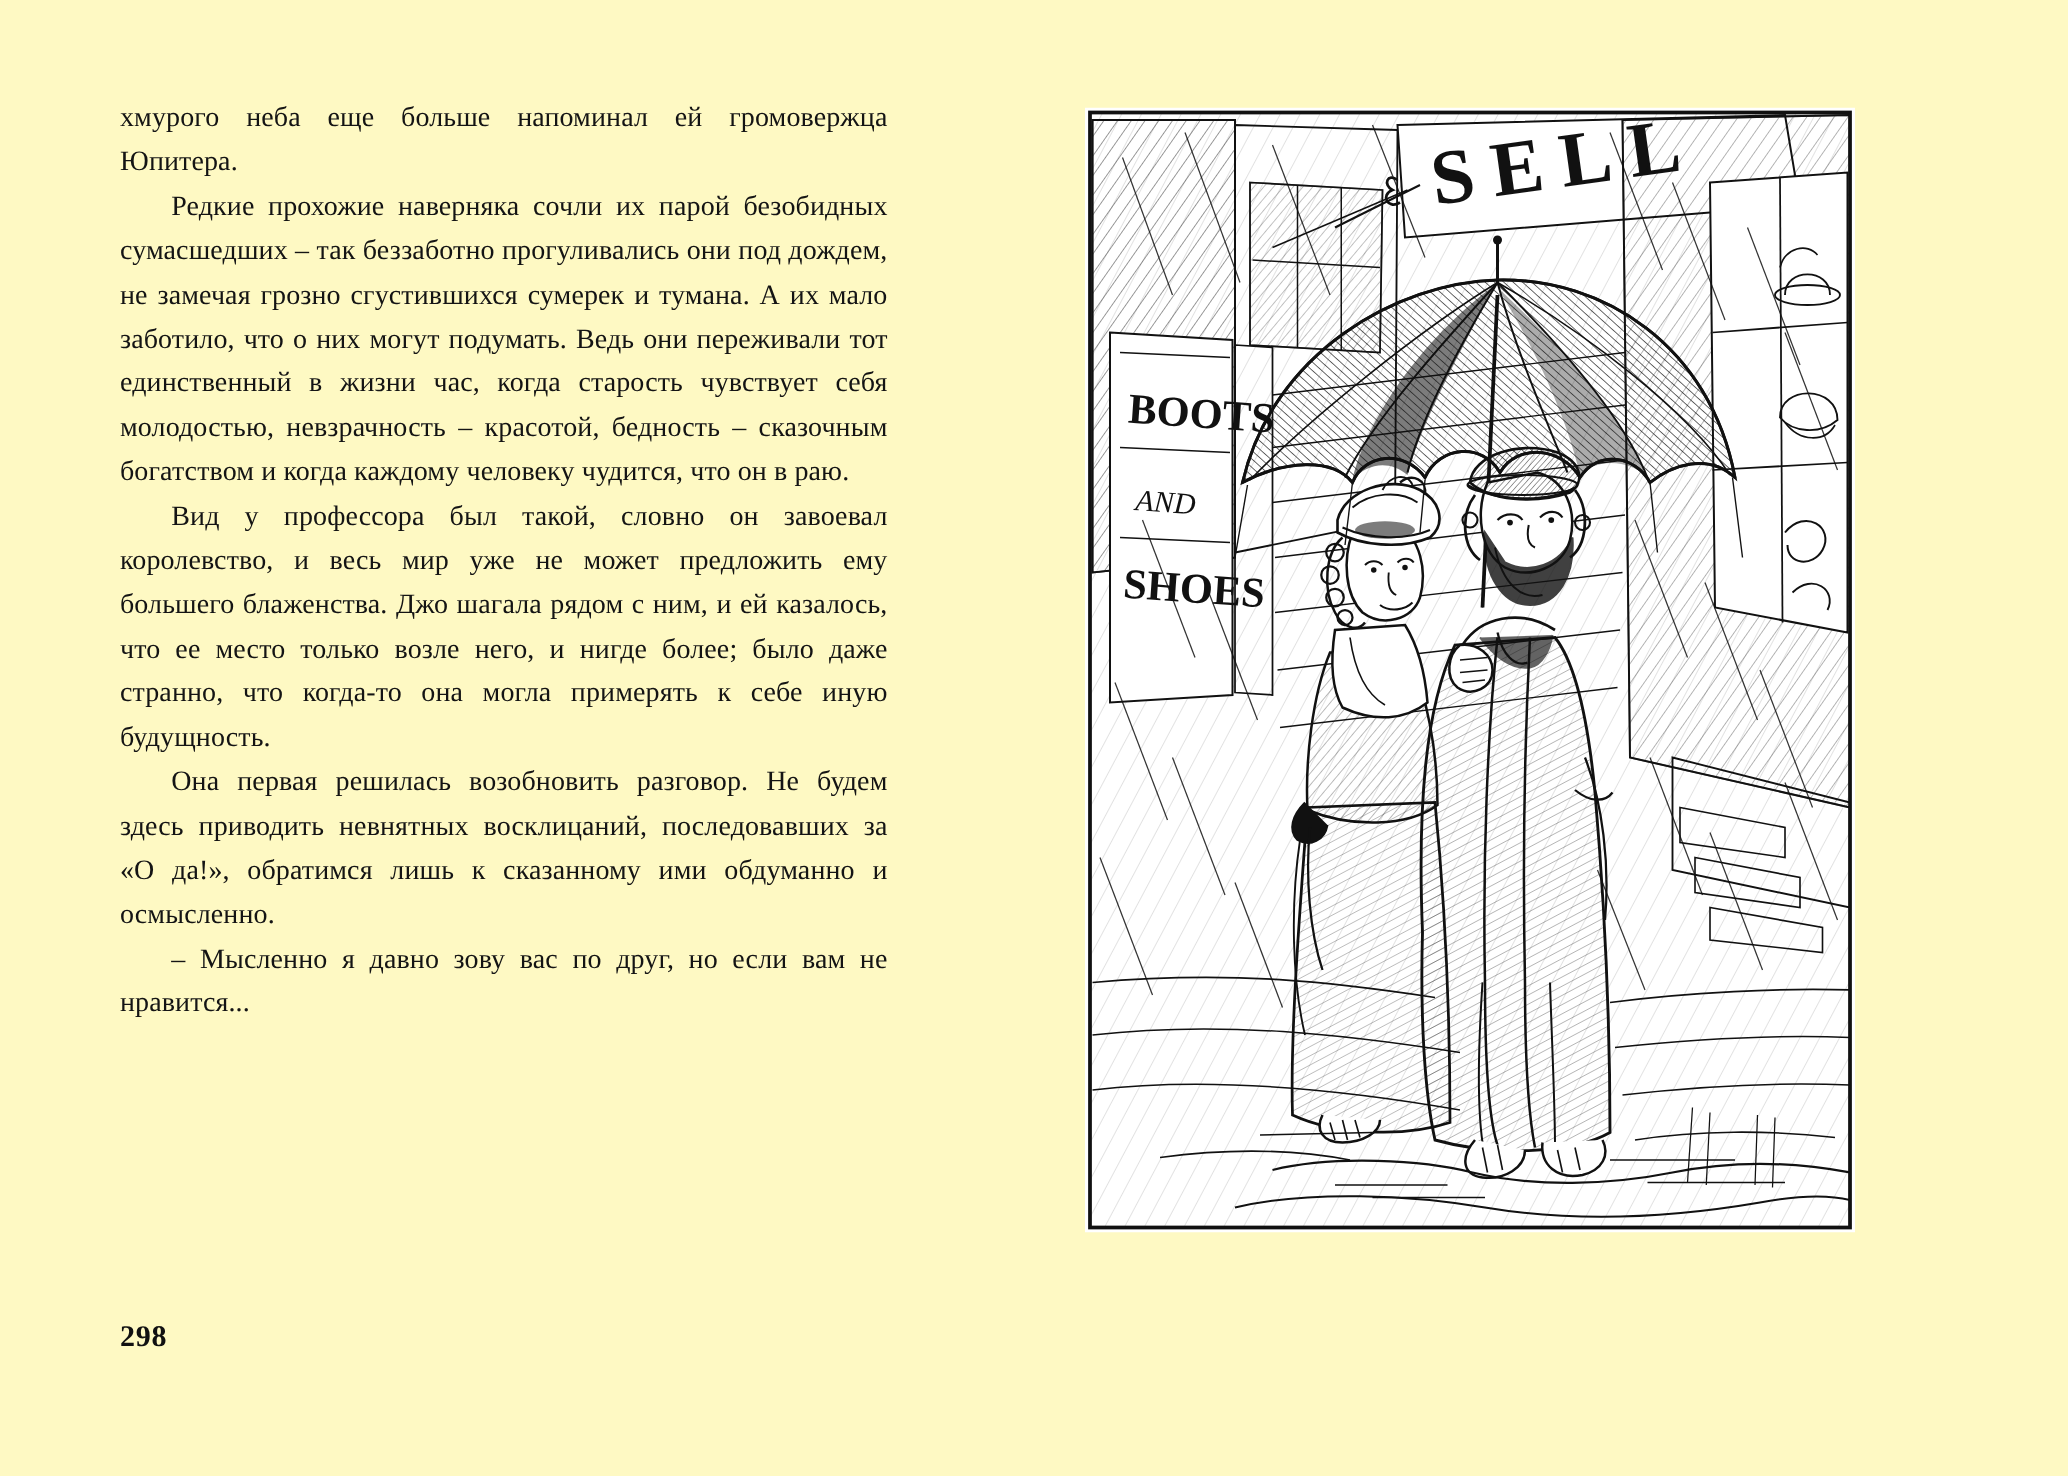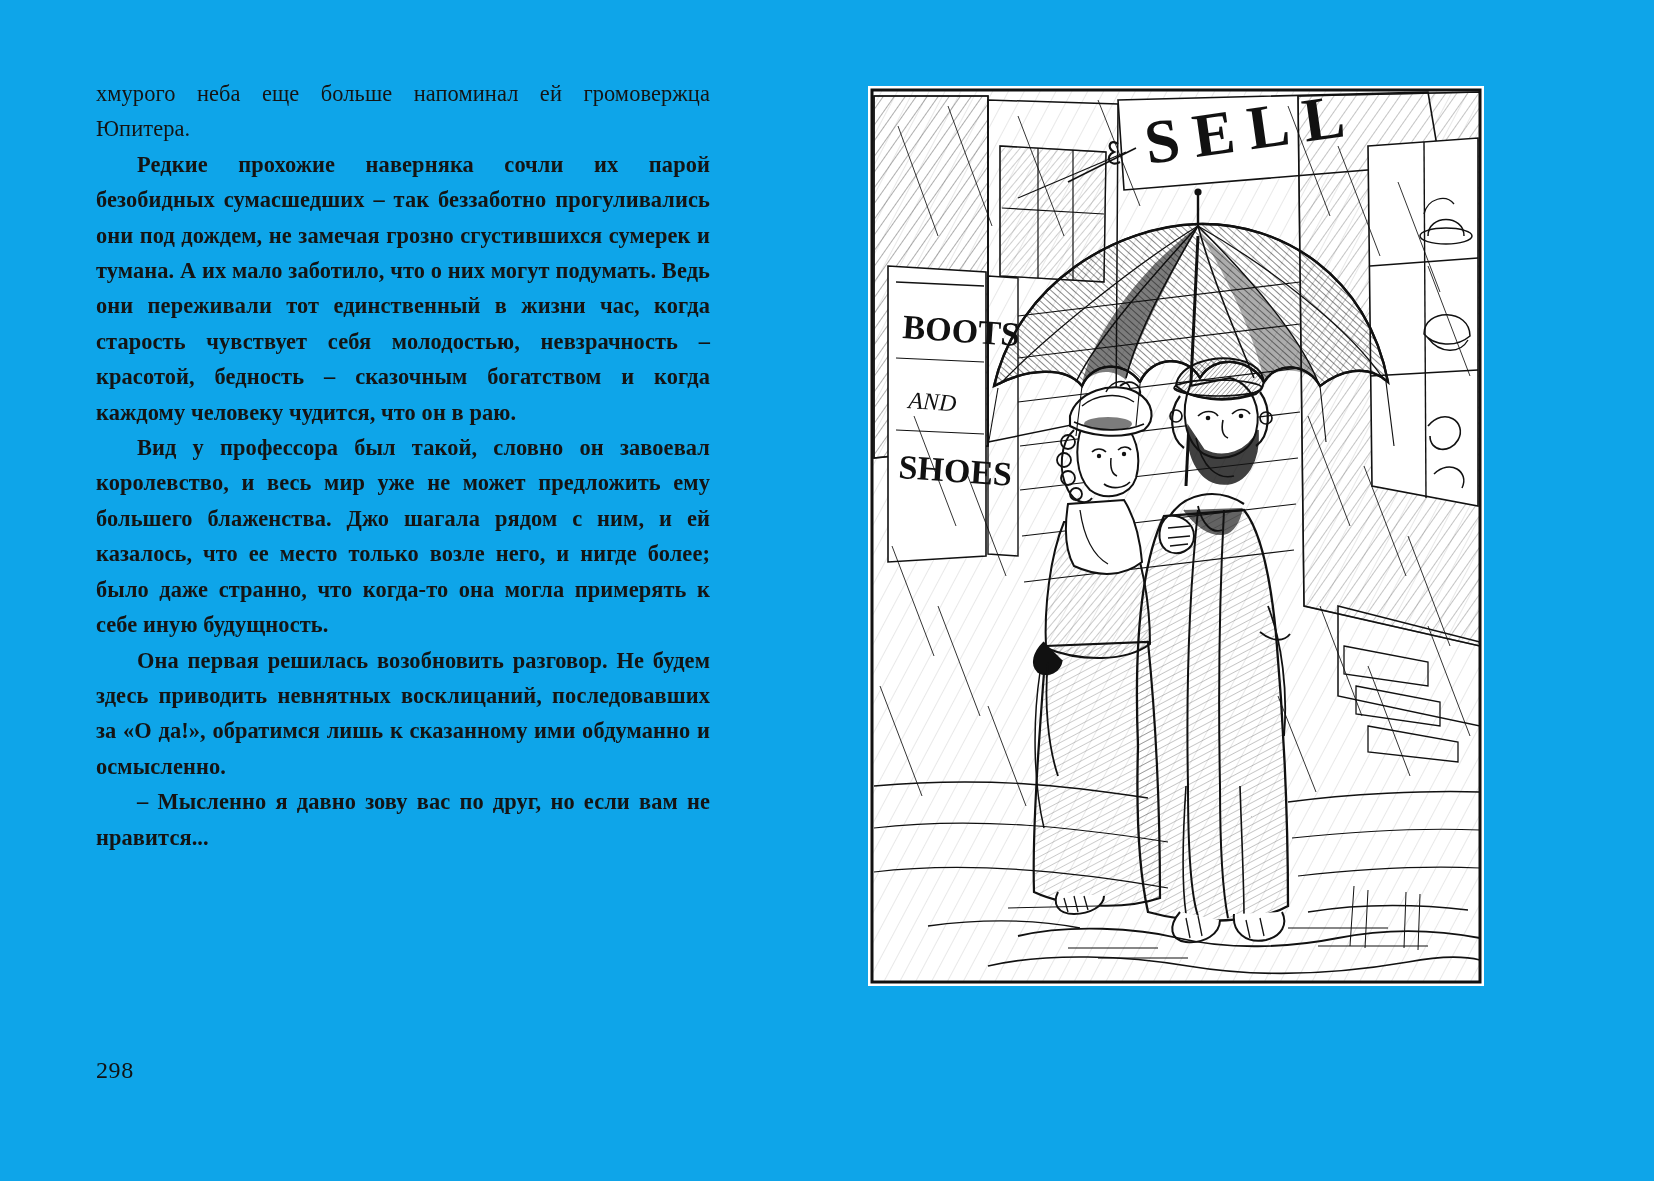--- a/index.html
+++ b/index.html
@@ -5,21 +5,21 @@
 <style>
   html, body {
     margin: 0;
     padding: 0;
     background: #ffffff;
   }
   .page {
     position: relative;
     width: 1654px;
     height: 1181px;
-    background: #0ea5e9;
+    background: #fef9c3;
     overflow: hidden;
     font-family: "Liberation Serif", "DejaVu Serif", serif;
     color: #111111;
   }
 
   
   .text-column {
     position: absolute;
     left: 96px;
     top: 76px;
@@ -33,28 +33,27 @@
     text-justify: inter-word;
     hyphens: manual;
     color: #141414;
     letter-spacing: 0.1px;
   }
   .para.indent {
     text-indent: 41px;
   }
   .para + .para {
     margin-top: 0;
-    font-weight: bold;
   }
   .page-number {
     position: absolute;
     left: 96px;
     top: 1057px;
     font-size: 24px;
-    font-weight: normal;
+    font-weight: bold;
     letter-spacing: 0.6px;
     color: #111111;
     font-family: "Liberation Serif", "DejaVu Serif", serif;
   }
 
   
   .illustration-wrap {
     position: absolute;
     left: 868px;
     top: 86px;

